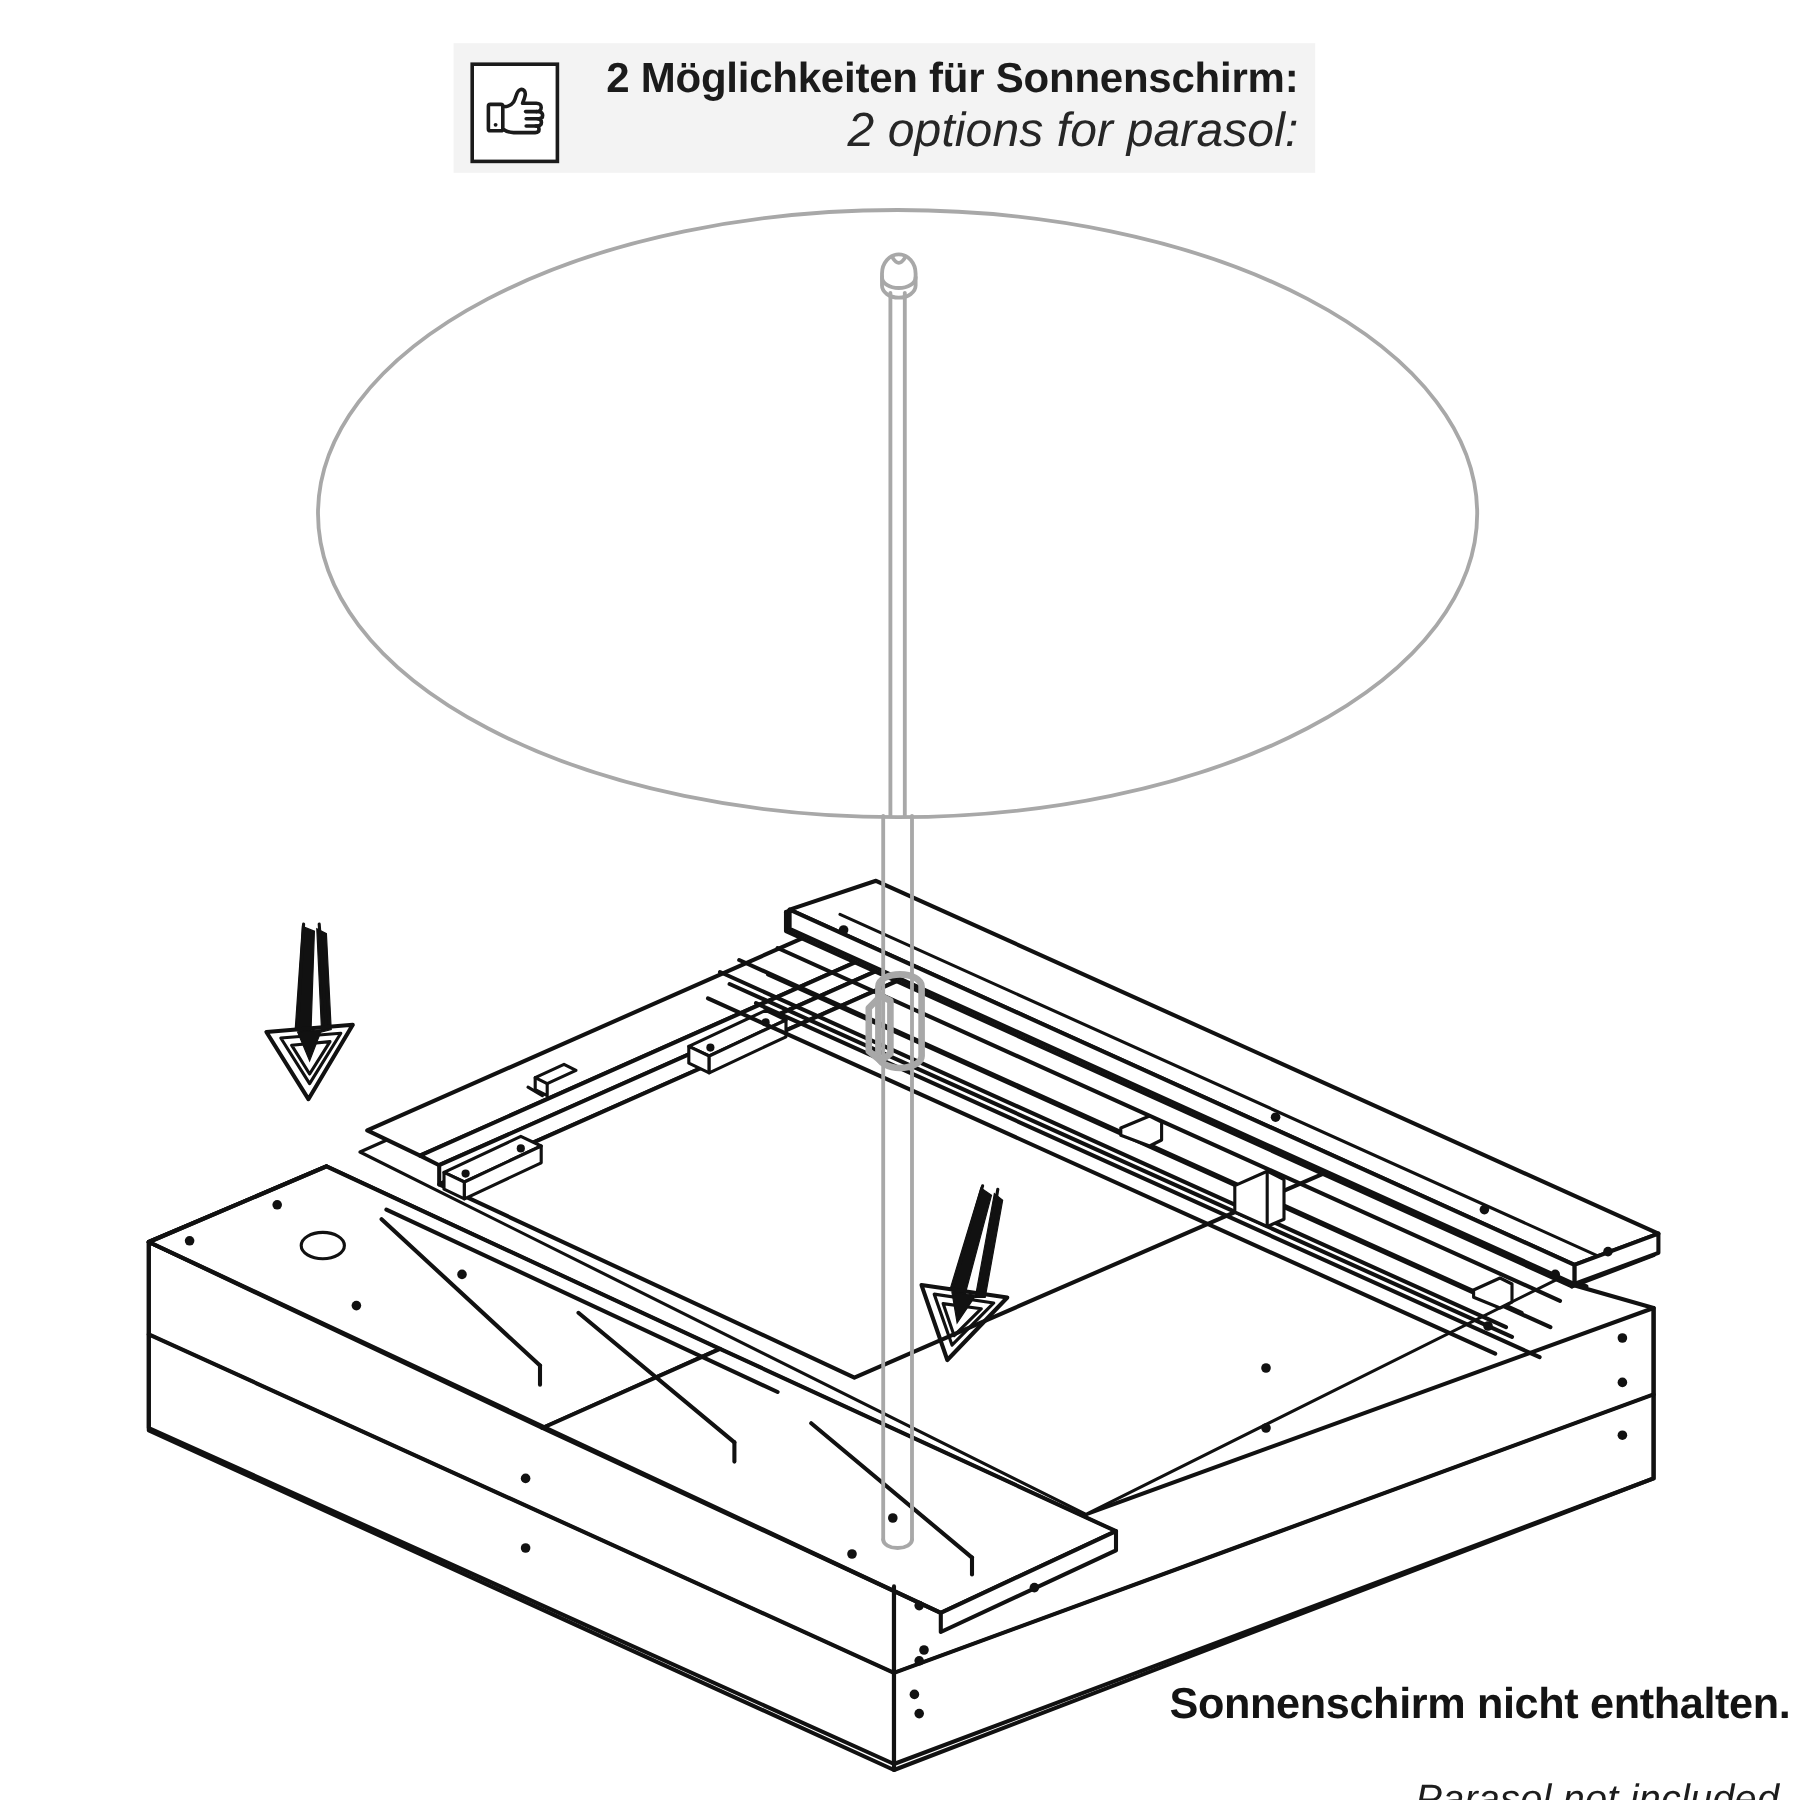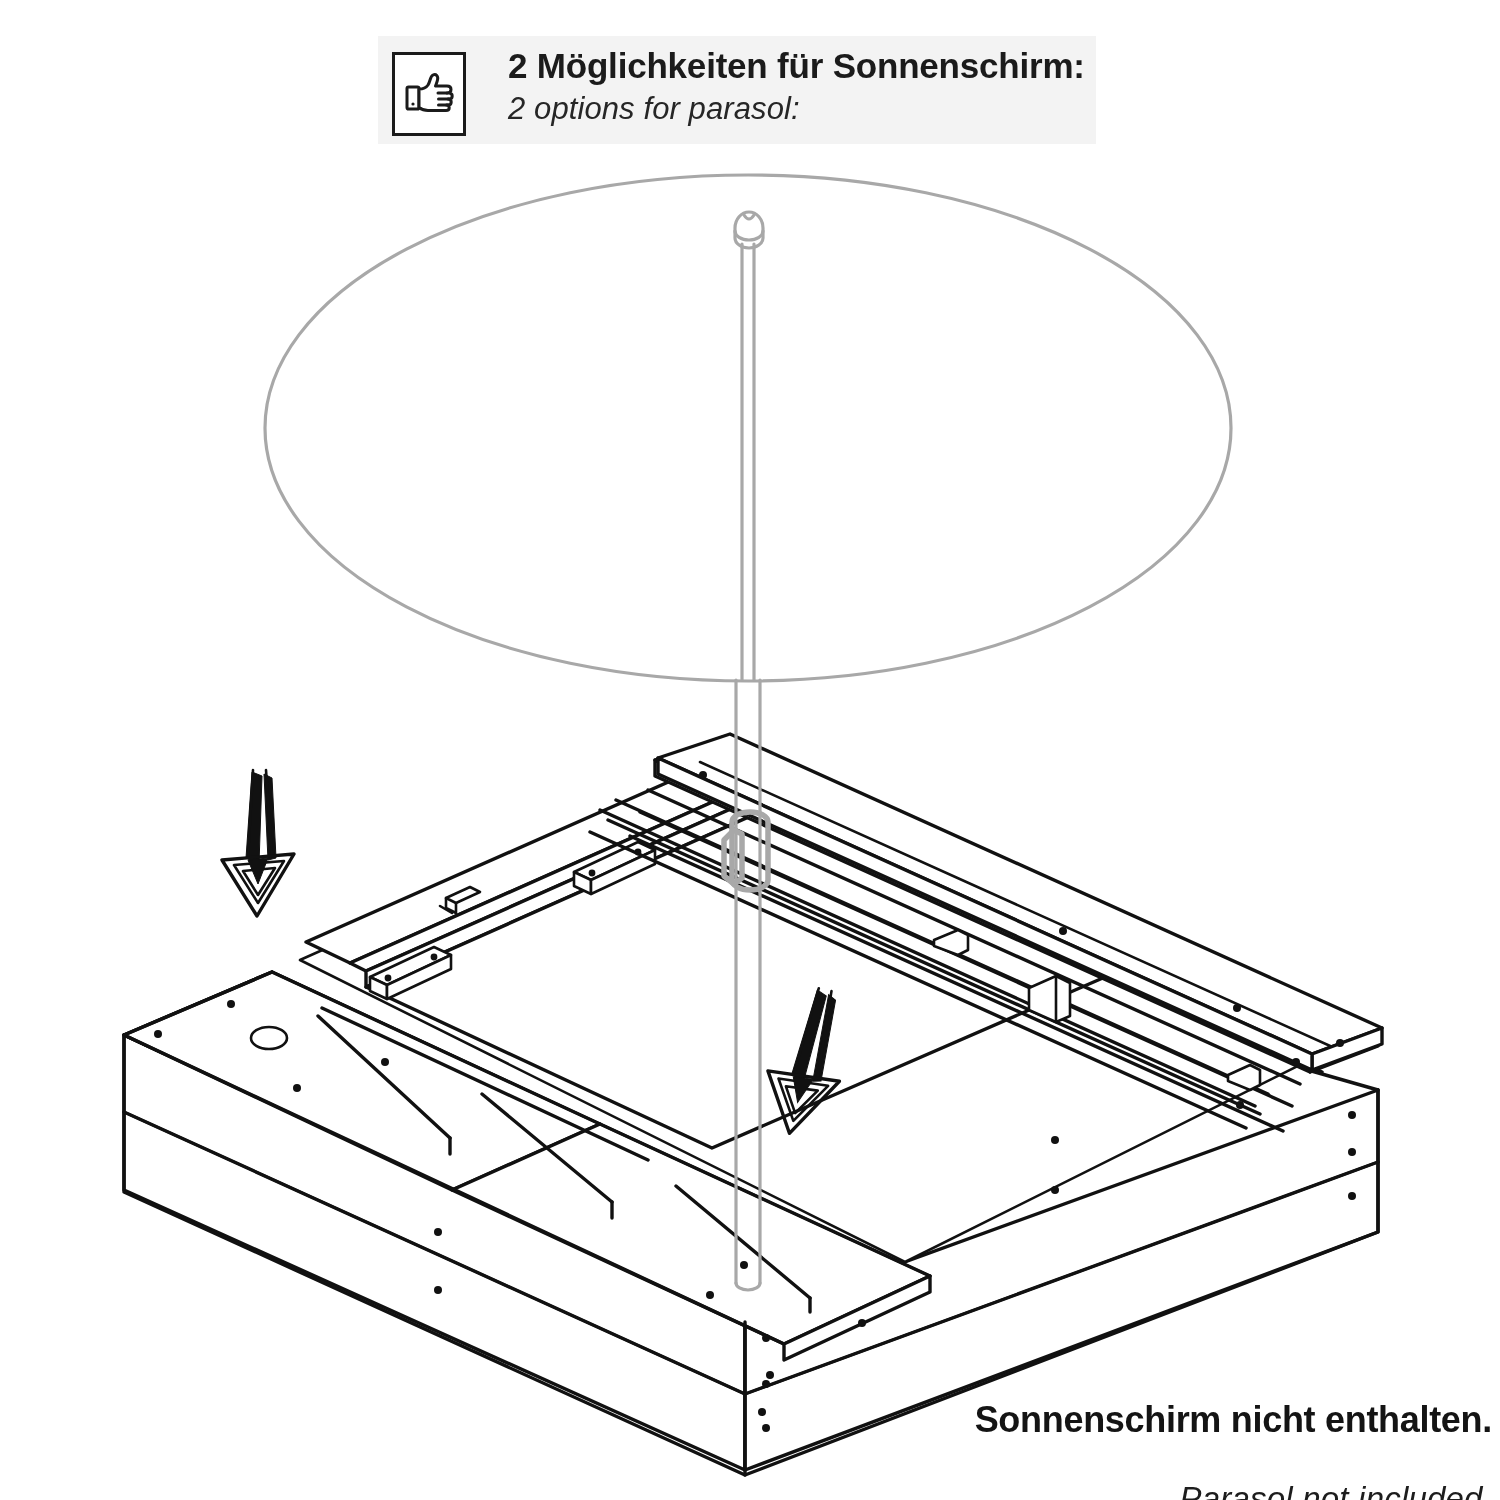--- a/index.html
+++ b/index.html
@@ -47,36 +47,37 @@
     box-sizing: border-box;
     background: #ffffff;
     display: flex;
     align-items: center;
     justify-content: center;
   }
   .header-icon-box svg { display: block; }
 
   .header-texts {
     position: absolute;
-    left: 508px;
+    left: 462px;
     top: 44px;
     width: 620px;
+    text-align: right;
   }
   .header-line-de {
     font-family: "Liberation Sans", sans-serif;
     font-size: 35px;
     font-weight: 700;
     color: #1b1b1b;
     letter-spacing: -0.2px;
     line-height: 44px;
     white-space: nowrap;
   }
   .header-line-en {
     font-family: "Liberation Sans", sans-serif;
-    font-size: 31px;
+    font-size: 40px;
     font-style: italic;
     font-weight: 400;
     color: #262626;
     letter-spacing: 0.1px;
     line-height: 42px;
     white-space: nowrap;
   }
 
   
   .footer-note {

